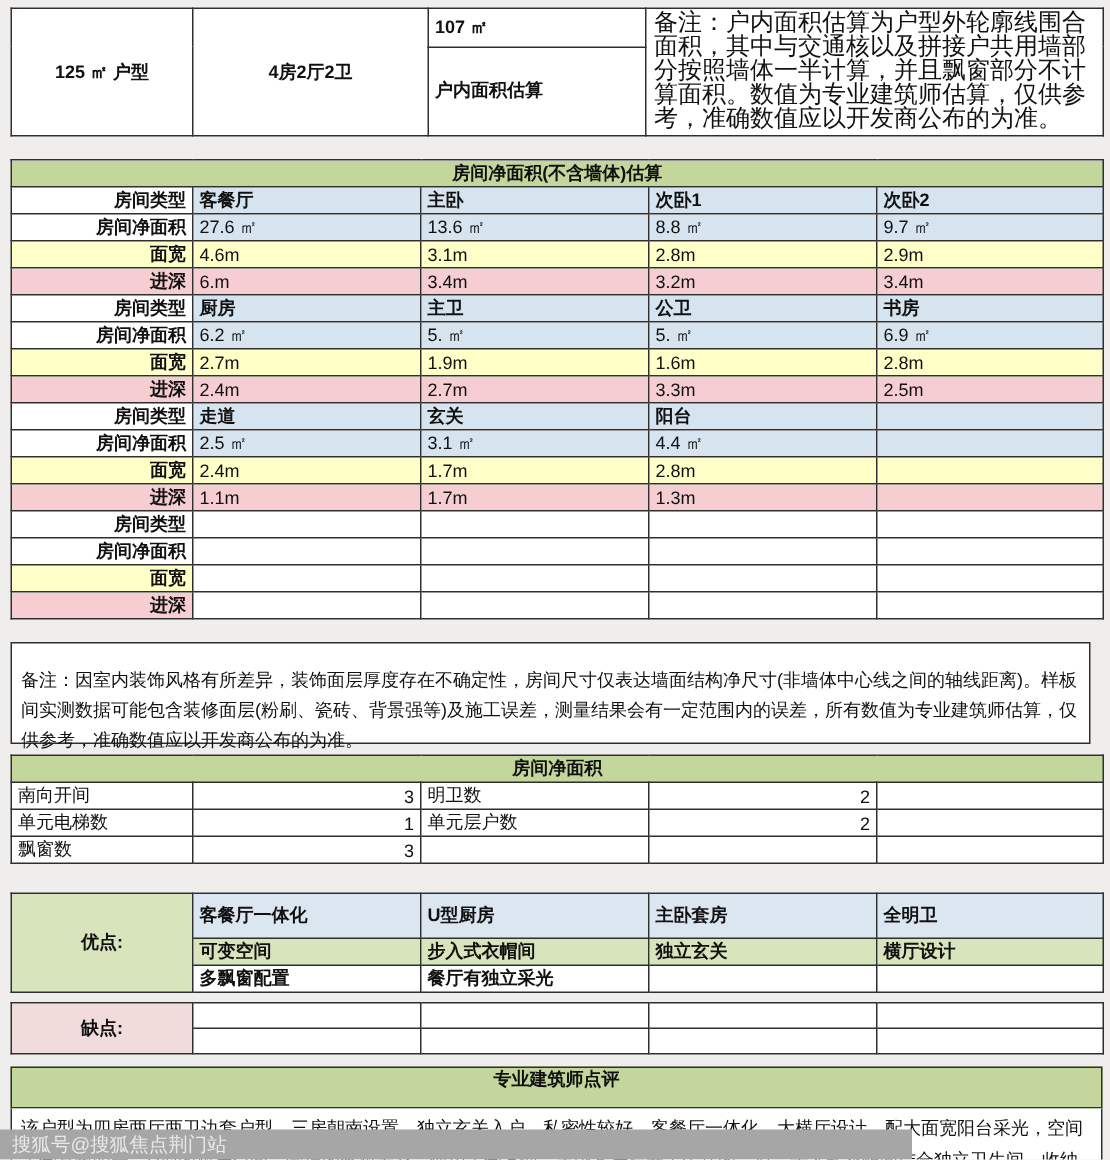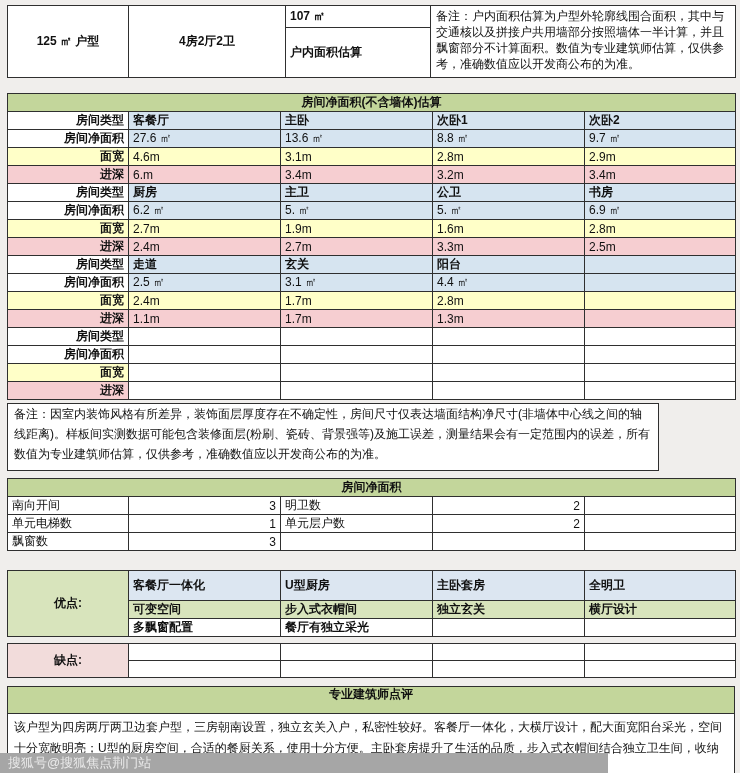--- a/index.html
+++ b/index.html
@@ -12,34 +12,34 @@
   .page{padding:5px 5px 0 7px;}
   table{border-collapse:collapse;table-layout:fixed;width:728px;background:#fff;}
   td{border:1px solid #2f2f2f;font-size:12px;padding:0 4px;overflow:hidden;white-space:nowrap;vertical-align:middle;}
   .c{text-align:center;}
   .b{font-weight:bold;}
   .r{text-align:right;}
   
   .sec-head{margin-bottom:15px;}
   .sec-head td{height:21px;}
   .sec-head td.tall{height:49px;}
-  .sec-head td.note-cell{white-space:normal;font-size:12px;line-height:16px;padding:2px 5px;vertical-align:top;margin-top:34px;}
-  
-  .sec-area{margin-bottom:3px;}
+  .sec-head td.note-cell{white-space:normal;font-size:16px;line-height:16px;padding:2px 5px;vertical-align:top;margin-top:34px;}
+  
+  .sec-area{margin-bottom:15px;}
   .sec-area td{height:16px;}
   .green{background:#c3d69b;}
   .lbl{text-align:right;font-weight:bold;background:#fff;}
   tr.rt td.data{background:#d6e4f0;font-weight:bold;}
   tr.ra td.data{background:#d6e4f0;}
   tr.rw td{background:#ffffc8;}
   tr.rd td{background:#f6ced1;}
   tr.eg td.data{background:#fff;}
   
-  .note2{box-sizing:border-box;width:652px;height:68px;border:1px solid #2f2f2f;background:#fff;
-         font-size:12px;line-height:20px;padding:0 6px;margin-bottom:7px;white-space:normal;}
+  .note2{box-sizing:border-box;width:720px;height:68px;border:1px solid #2f2f2f;background:#fff;
+         font-size:12px;line-height:20px;padding:14px 6px;margin-bottom:7px;white-space:normal;}
   
   .sec-analysis{margin-bottom:19px;}
   .sec-analysis td{height:15px;}
   
   .sec-pros{margin-bottom:6px;}
   .sec-pros td{height:15px;font-weight:bold;}
   .sec-pros tr.p1 td{height:29px;}
   .p1 .data{background:#dce6f1;}
   .p2 .data{background:#d8e4bc;}
   .p3 .data{background:#fff;}

